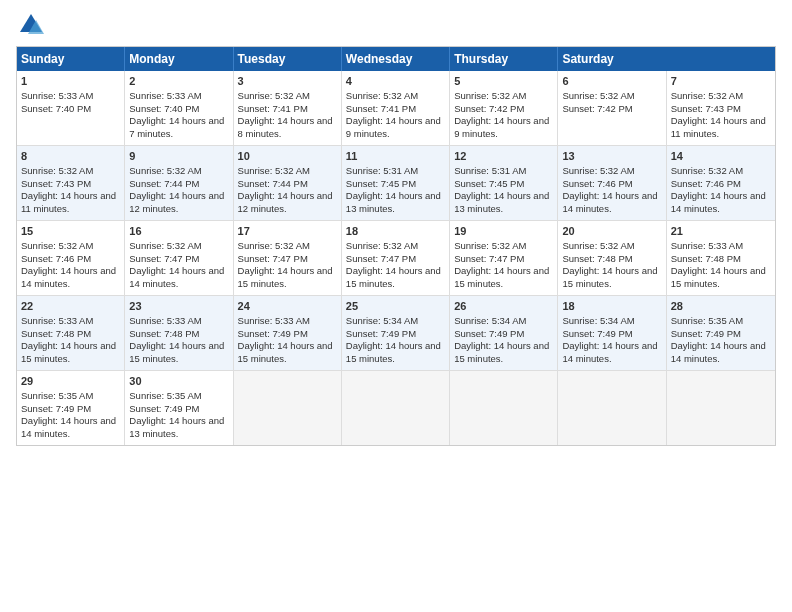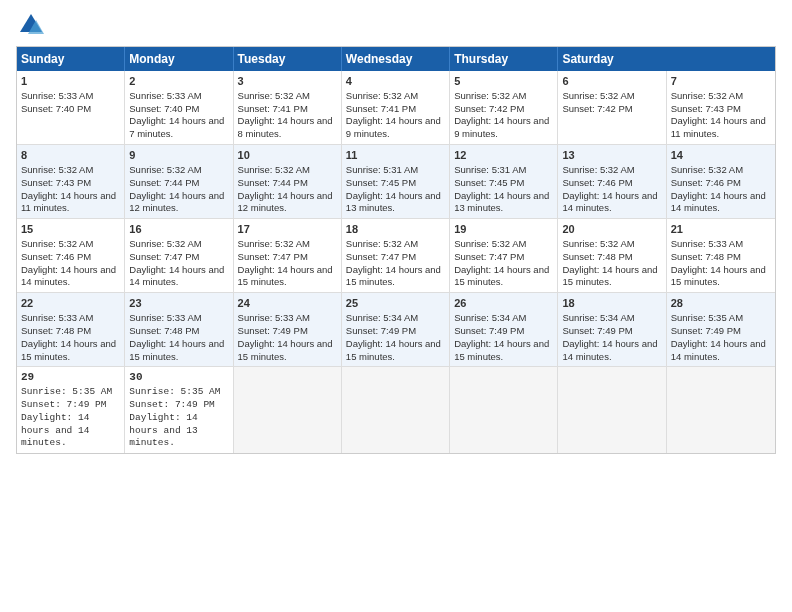--- a/index.html
+++ b/index.html
@@ -77,21 +77,21 @@
       flex: 1;
       display: flex;
       flex-direction: column;
     }
     .cal-row {
       display: grid;
       grid-template-columns: repeat(7, 1fr);
       flex: 1;
       border-bottom: 1px solid #ddd;
     }
-    .cal-row:last-child { border-bottom: none; font-family: Liberation Mono, monospace; }
+    .cal-row:last-child { border-bottom: none; }
     .cal-cell {
       padding: 3px 4px;
       border-right: 1px solid #ddd;
       font-size: 9.5px;
       color: #333;
       line-height: 1.35;
       background: #fff;
       vertical-align: top;
     }
     .cal-cell:last-child { border-right: none; }

